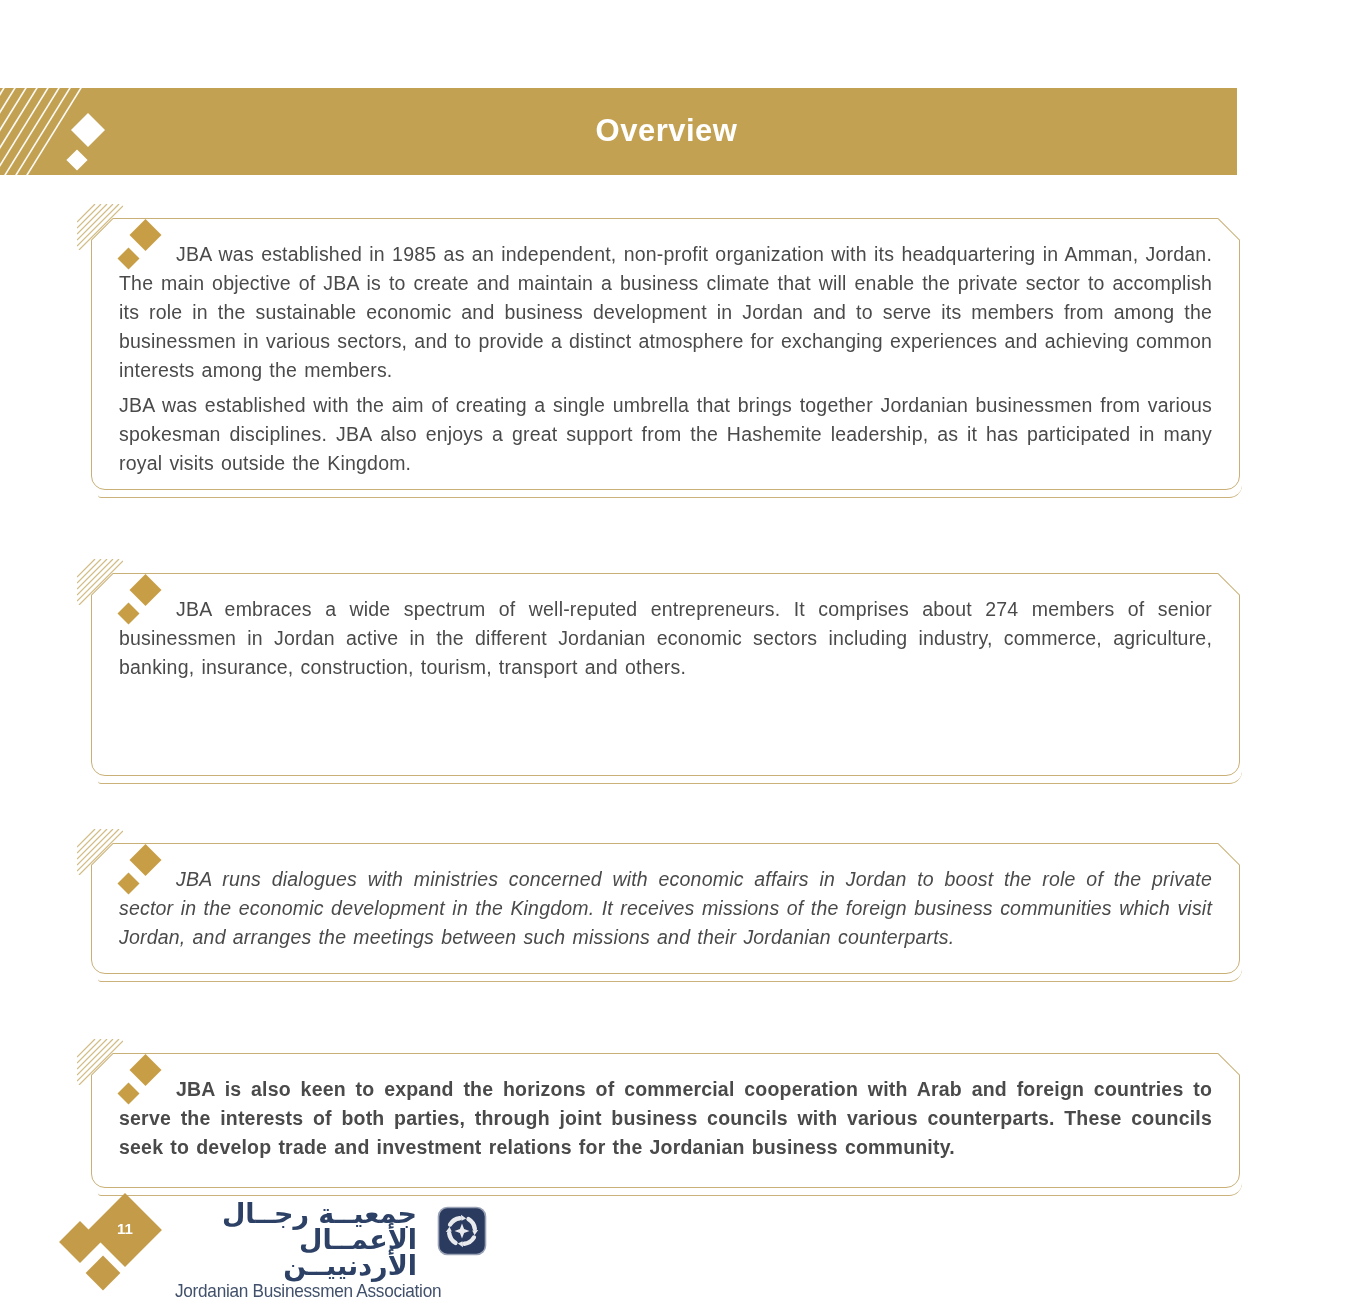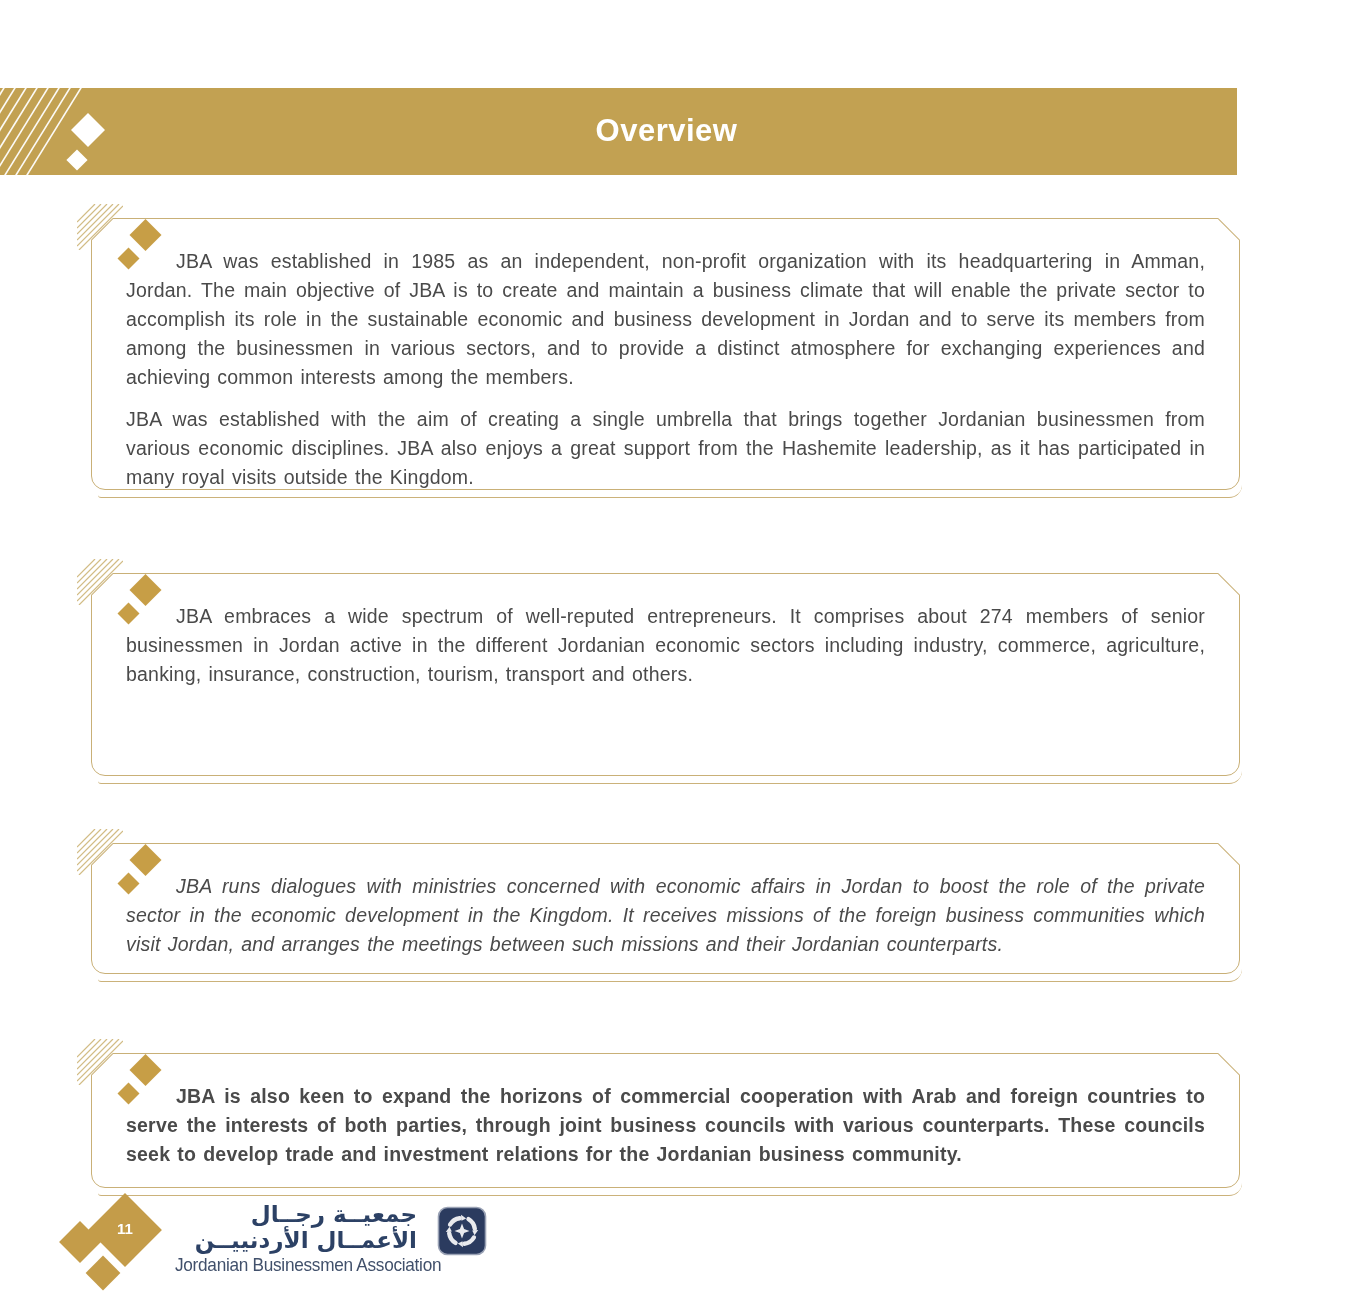--- a/index.html
+++ b/index.html
@@ -21,21 +21,21 @@
   }
 
   
   .box{
     position:absolute;left:91px;width:1149px;box-sizing:border-box;
     background:#fff;border:1.5px solid #C9B077;border-radius:4px 4px 14px 14px;
     padding:15px 21px 0 21px;
     color:#4A4A4A;font-size:19.5px;line-height:29px;text-align:justify;
     letter-spacing:.2px;word-spacing:1.5px;
   }
-  .box p{margin:13px;}
+  .box p{margin:6px;}
   .box p + p{margin-top:0;}
   .justify-last{text-align-last:justify;}
   
   .box::before{
     content:"";position:absolute;top:-15px;left:-15px;width:30px;height:30px;
     background:#fff;transform:rotate(45deg);border-right:1.5px solid #C9B077;
     box-sizing:border-box;z-index:1;
   }
   
   .box::after{
@@ -60,21 +60,21 @@
   
   .footer-diamonds{position:absolute;left:55px;top:1192px;width:125px;height:108px;}
   .page-number{
     position:absolute;left:105px;top:1220px;width:40px;text-align:center;
     color:#ffffff;font-size:15px;font-weight:bold;z-index:2;
   }
   .footer-text{position:absolute;left:175px;top:1201px;width:260px;}
   .org-ar{
     width:242px;text-align:right;direction:rtl;
     font-family:"DejaVu Sans", sans-serif;
-    font-size:23px;font-weight:bold;color:#2C4165;line-height:26px;
+    font-size:27px;font-weight:bold;color:#2C4165;line-height:26px;
   }
   .org-en{
     font-size:18.5px;color:#41506B;line-height:24px;letter-spacing:-.3px;
     transform:scaleX(.93);transform-origin:left center;white-space:nowrap;
   }
   .footer-logo{position:absolute;left:437px;top:1206px;width:50px;height:50px;}
 </style>
 </head>
 <body>
 
@@ -108,21 +108,21 @@
     </g>
   </svg>
   <div class="echo"></div>
   <div class="bullet">
     <svg viewBox="0 0 63 66">
       <rect x="21.2" y="17.7" width="22.6" height="22.6" fill="#C79E46" transform="rotate(45 32.5 29)"></rect>
       <rect x="7.7" y="44.7" width="15.6" height="15.6" fill="#C79E46" transform="rotate(45 15.5 52.5)"></rect>
     </svg>
   </div>
   <p>JBA was established in 1985 as an independent, non-profit organization with its headquartering in Amman, Jordan. The main objective of JBA is to create and maintain a business climate that will enable the private sector to accomplish its role in the sustainable economic and business development in Jordan and to serve its members from among the businessmen in various sectors, and to provide a distinct atmosphere for exchanging experiences and achieving common interests among the members.</p>
-  <p>JBA was established with the aim of creating a single umbrella that brings together Jordanian businessmen from various economic disciplines. JBA also enjoys a great support from the Hashemite leadership, as it has participated in many royal visits outside the Kingdom.</p>
+  <p>JBA was established with the aim of creating a single umbrella that brings together Jordanian businessmen from various spokesman disciplines. JBA also enjoys a great support from the Hashemite leadership, as it has participated in many royal visits outside the Kingdom.</p>
 </div>
 
 <div class="box" id="box-2">
   <svg class="hatch" viewBox="0 0 46 46">
     <g stroke="#D2BC85" stroke-width="1.2">
       <line x1="0" y1="18" x2="18" y2="0"></line>
         <line x1="0" y1="24" x2="24" y2="0"></line>
       <line x1="0" y1="30" x2="30" y2="0"></line>
         <line x1="0" y1="36" x2="36" y2="0"></line>
       <line x1="0" y1="42" x2="42" y2="0"></line>

